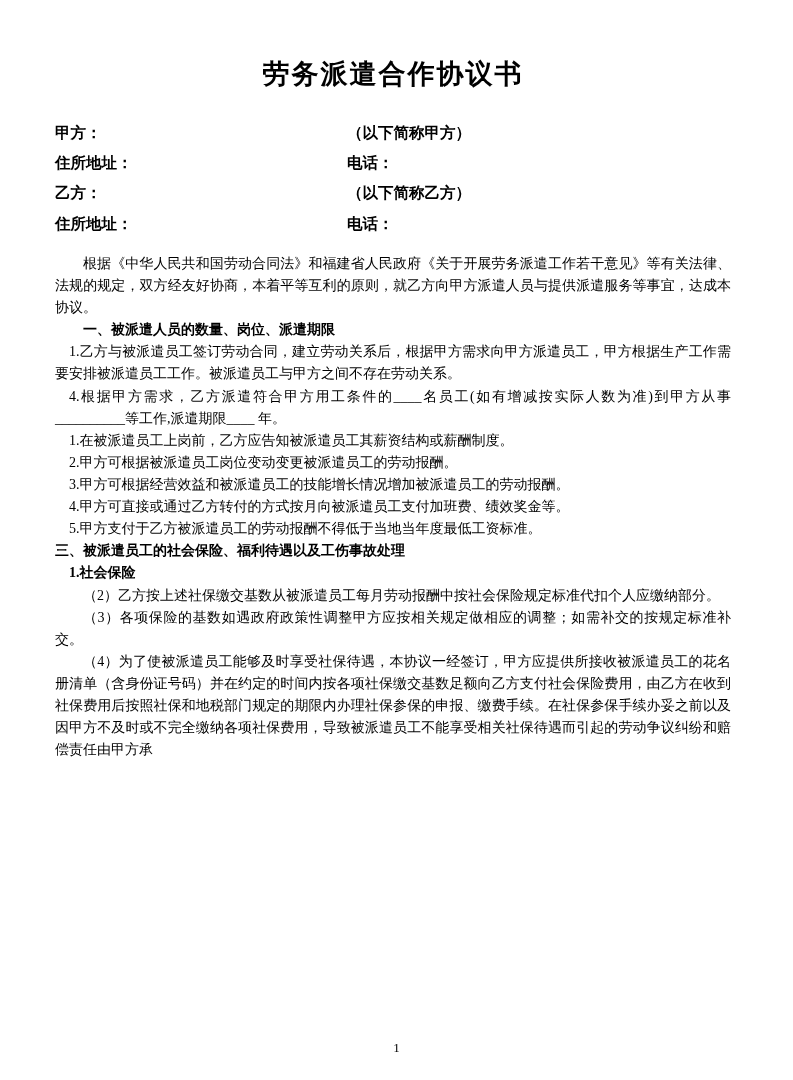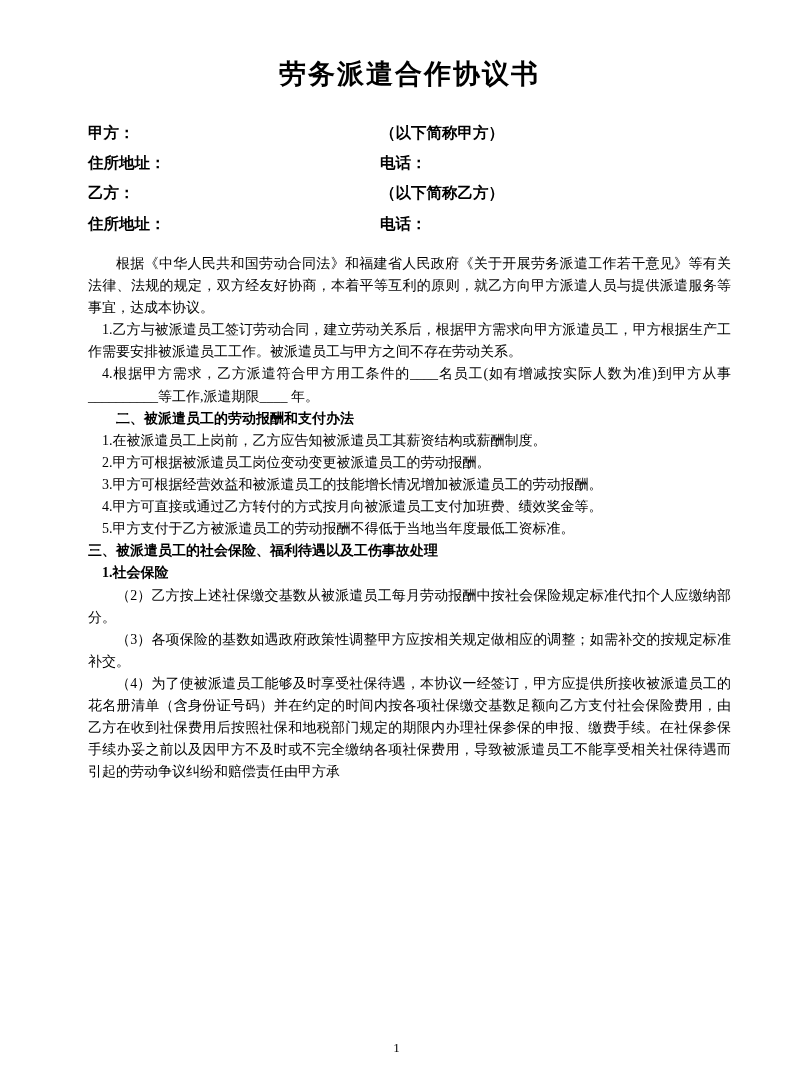--- a/index.html
+++ b/index.html
@@ -12,21 +12,21 @@
     height: 1080px;
     font-family: "Liberation Serif", "DejaVu Serif", serif;
     color: #000000;
     position: relative;
     overflow: hidden;
   }
   .page {
     width: 793px;
     height: 1080px;
     box-sizing: border-box;
-    padding: 40px 62px 0 88px;
+    padding: 40px 62px 0 55px;
     position: relative;
     border-radius: 21px;
   }
   .doc-title {
     text-align: center;
     font-size: 27px;
     font-weight: bold;
     letter-spacing: 2px;
     margin: 16px 0 26px 0;
     font-family: "DejaVu Serif", "Liberation Serif", serif;
@@ -107,23 +107,23 @@
       <span class="party-right">（以下简称乙方）</span>
     </div>
     <div class="party-row">
       <span class="party-label">住所地址：</span>
       <span class="party-right">电话：</span>
     </div>
   </div>
 
   <div class="body-text">
     <p class="p">根据《中华人民共和国劳动合同法》和福建省人民政府《关于开展劳务派遣工作若干意见》等有关法律、法规的规定，双方经友好协商，本着平等互利的原则，就乙方向甲方派遣人员与提供派遣服务等事宜，达成本协议。</p>
+    <p class="h-sec">一、被派遣人员的数量、岗位、派遣期限</p>
     <p class="p-sub">1.乙方与被派遣员工签订劳动合同，建立劳动关系后，根据甲方需求向甲方派遣员工，甲方根据生产工作需要安排被派遣员工工作。被派遣员工与甲方之间不存在劳动关系。</p>
     <p class="p-sub">4.根据甲方需求，乙方派遣符合甲方用工条件的____名员工(如有增减按实际人数为准)到甲方从事 __________等工作,派遣期限____ 年。</p>
-    <p class="h-sec">二、被派遣员工的劳动报酬和支付办法</p>
     <p class="p-sub">1.在被派遣员工上岗前，乙方应告知被派遣员工其薪资结构或薪酬制度。</p>
     <p class="p-sub">2.甲方可根据被派遣员工岗位变动变更被派遣员工的劳动报酬。</p>
     <p class="p-sub">3.甲方可根据经营效益和被派遣员工的技能增长情况增加被派遣员工的劳动报酬。</p>
     <p class="p-sub">4.甲方可直接或通过乙方转付的方式按月向被派遣员工支付加班费、绩效奖金等。</p>
     <p class="p-sub">5.甲方支付于乙方被派遣员工的劳动报酬不得低于当地当年度最低工资标准。</p>
     <p class="h-sec-flush">三、被派遣员工的社会保险、福利待遇以及工伤事故处理</p>
     <p class="h-sub-flush">1.社会保险</p>
     <p class="p">（2）乙方按上述社保缴交基数从被派遣员工每月劳动报酬中按社会保险规定标准代扣个人应缴纳部分。</p>
     <p class="p">（3）各项保险的基数如遇政府政策性调整甲方应按相关规定做相应的调整；如需补交的按规定标准补交。</p>
     <p class="p">（4）为了使被派遣员工能够及时享受社保待遇，本协议一经签订，甲方应提供所接收被派遣员工的花名册清单（含身份证号码）并在约定的时间内按各项社保缴交基数足额向乙方支付社会保险费用，由乙方在收到社保费用后按照社保和地税部门规定的期限内办理社保参保的申报、缴费手续。在社保参保手续办妥之前以及因甲方不及时或不完全缴纳各项社保费用，导致被派遣员工不能享受相关社保待遇而引起的劳动争议纠纷和赔偿责任由甲方承</p>

